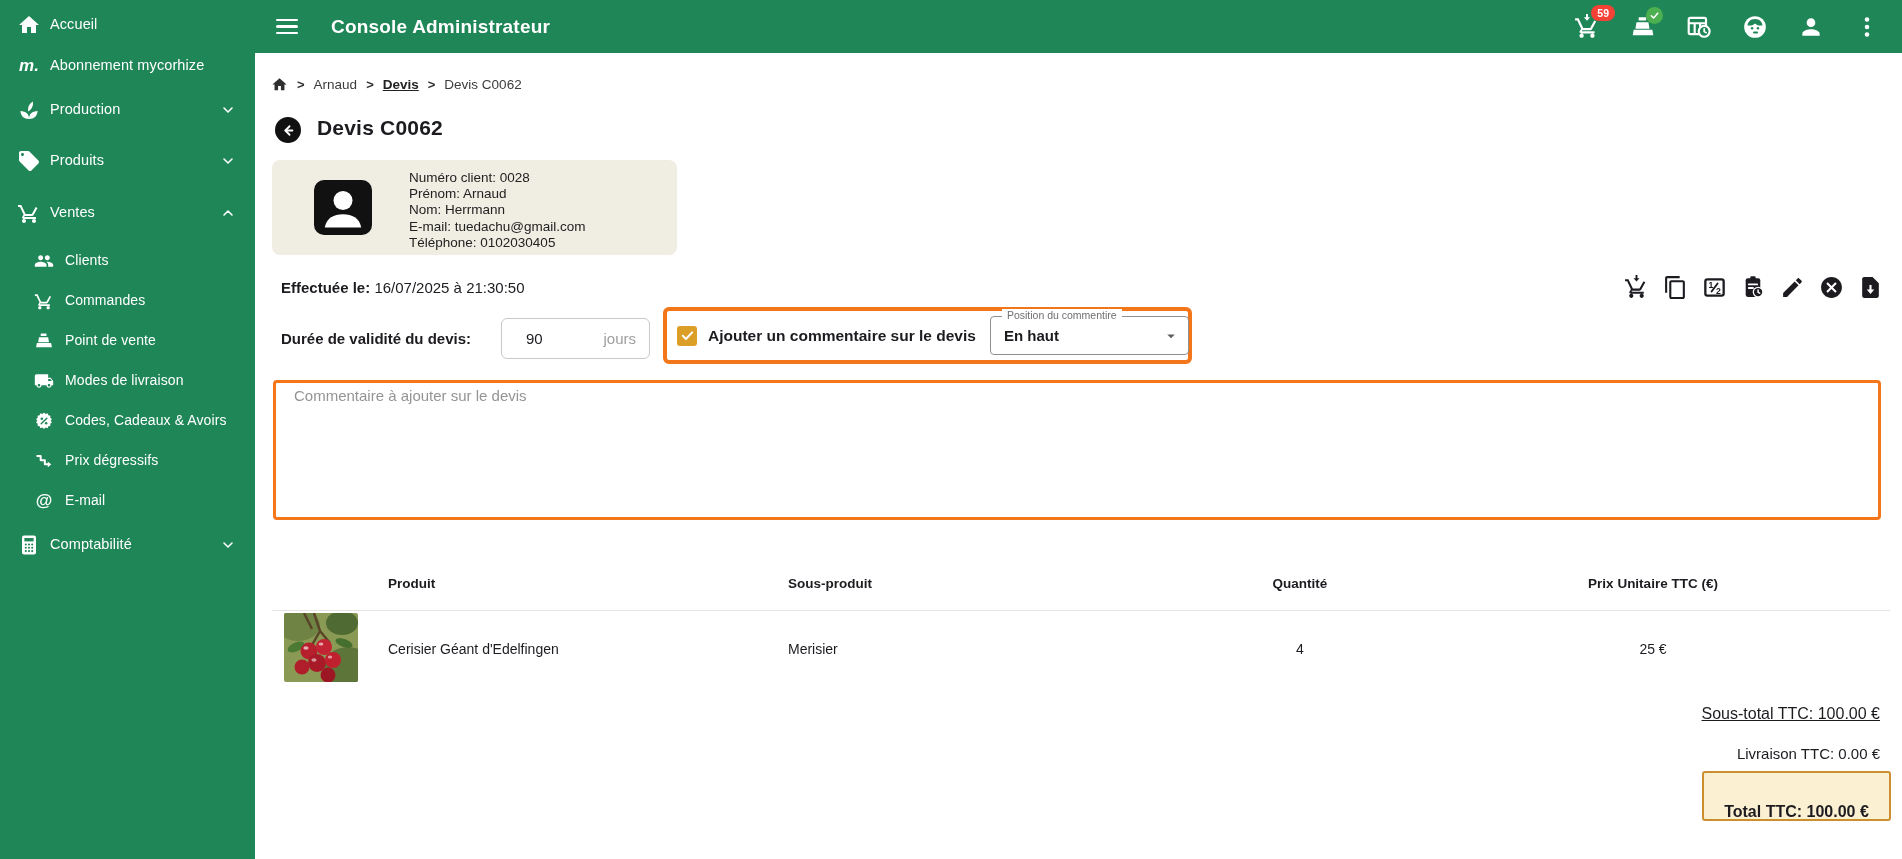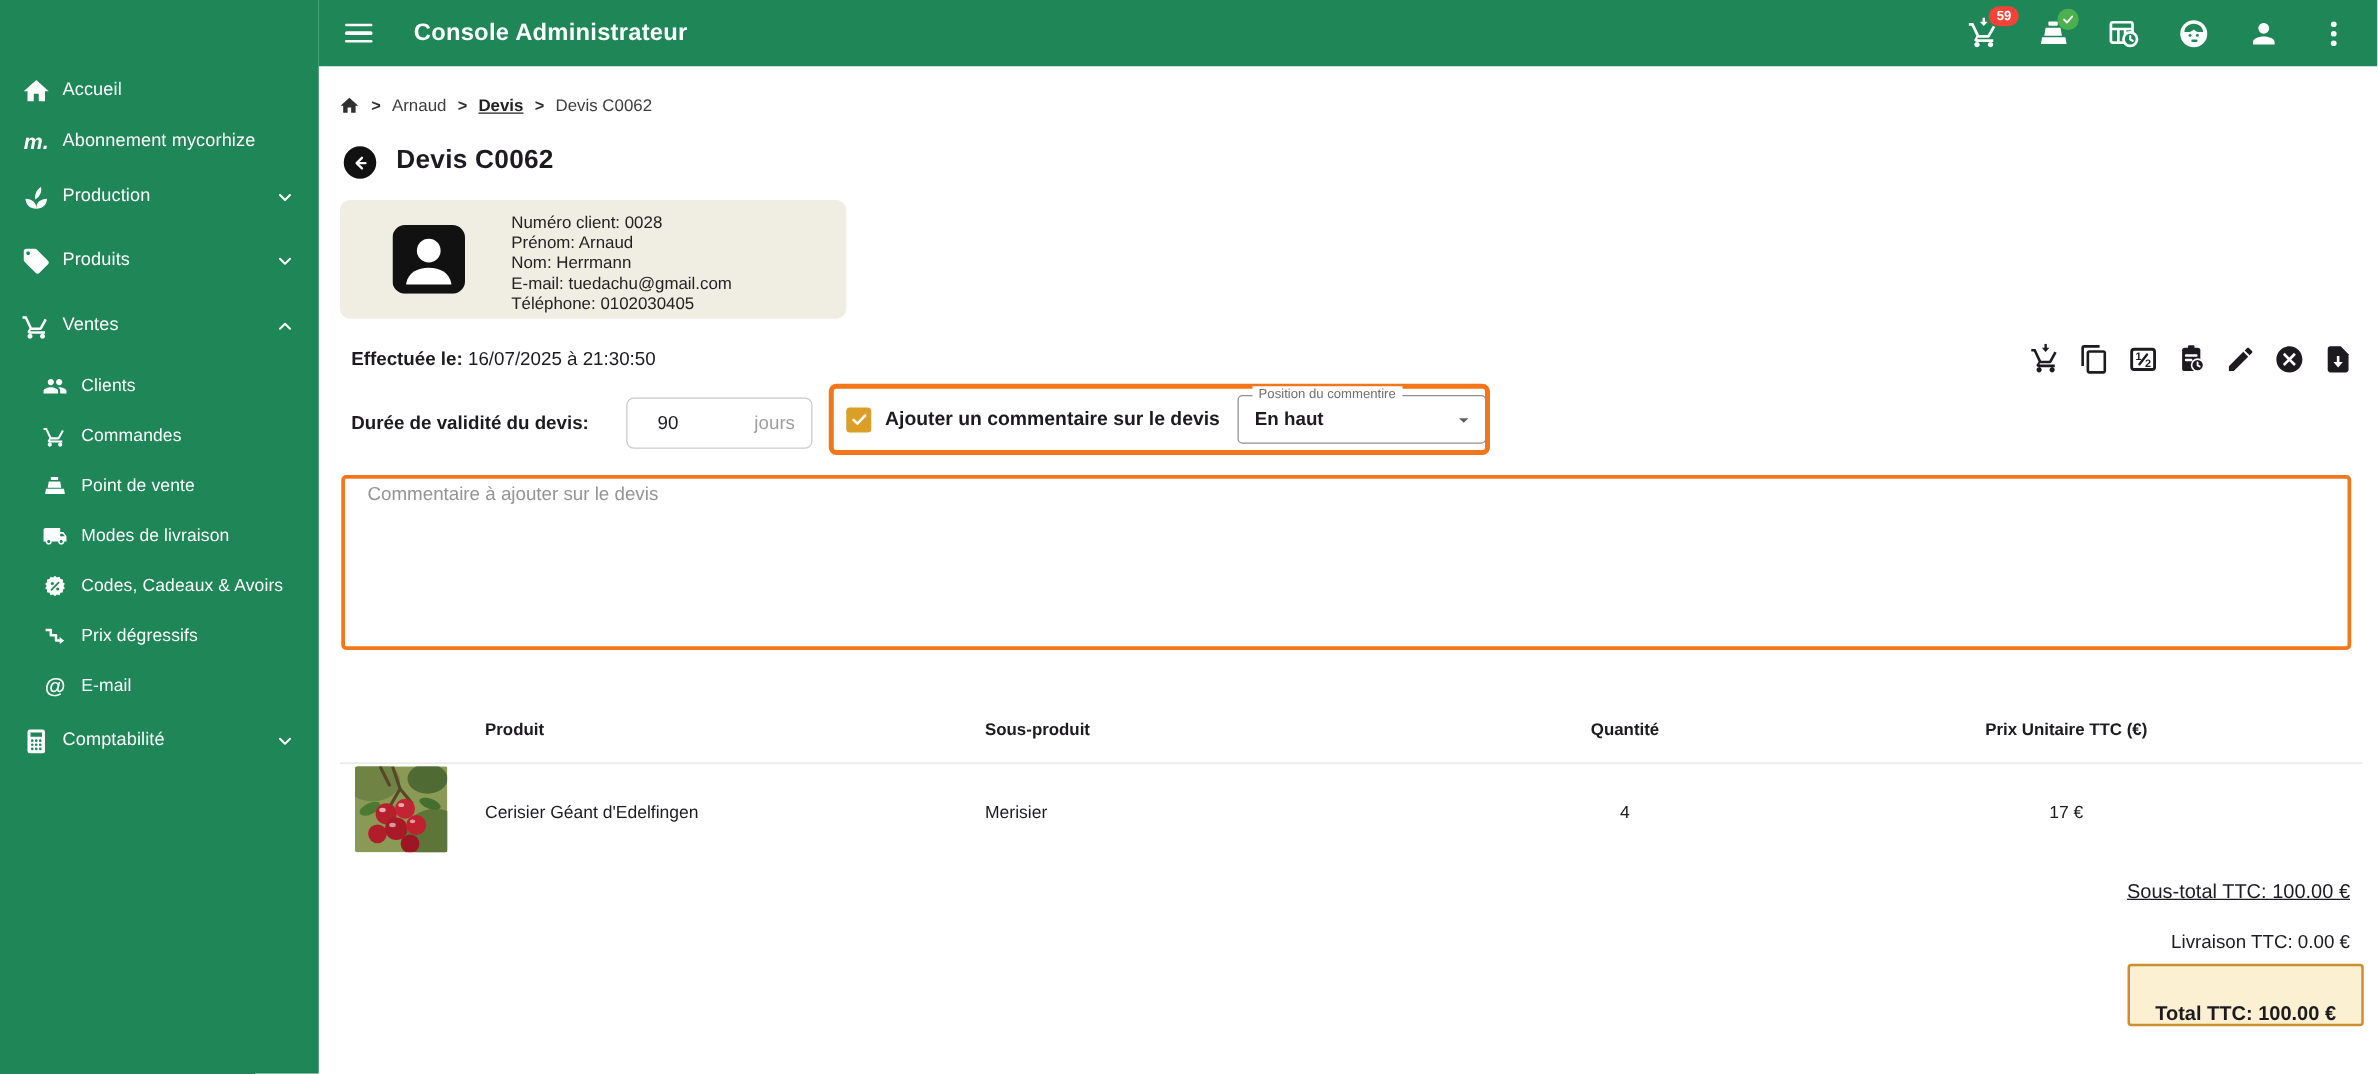--- a/index.html
+++ b/index.html
@@ -15,21 +15,21 @@
   *{box-sizing:border-box;margin:0;padding:0;}
   html,body{width:1902px;height:859px;}
   body{
     font-family:"Liberation Sans", sans-serif;
     background:#fff;color:var(--ink);
     position:relative;overflow:hidden;
   }
   svg{display:block;}
   
   .sidebar{position:absolute;left:0;top:0;width:255px;height:859px;background:var(--green);z-index:3;}
-  .nav-item{position:absolute;left:0;width:255px;height:26px;color:#fff;cursor:pointer;margin-top:48px;}
+  .nav-item{position:absolute;left:0;width:255px;height:26px;color:#fff;cursor:pointer;}
   .nav-item .ic{position:absolute;left:17px;top:1px;width:24px;height:24px;color:#fff;}
   .nav-item.sub .ic{left:34px;top:3px;width:20px;height:20px;}
   .nav-item .lbl{position:absolute;left:50px;top:4px;font-size:14.5px;letter-spacing:.1px;white-space:nowrap;}
   .nav-item.sub .lbl{left:65px;font-size:14px;}
   .nav-item .chev{position:absolute;left:220px;top:5px;width:16px;height:16px;}
   .logo-m{font-style:italic;font-weight:800;font-size:17px;line-height:24px;text-align:center;width:24px;display:block;}
   .at-glyph{font-weight:700;font-size:17px;line-height:20px;text-align:center;width:20px;display:block;}
   
   .topbar{position:absolute;left:255px;right:0;top:0;height:53px;background:var(--green);display:flex;align-items:center;z-index:2;}
   .hamburger{margin-left:21px;width:22px;height:16px;display:flex;flex-direction:column;justify-content:space-between;cursor:pointer;}
@@ -456,21 +456,21 @@
       <circle cx="44" cy="62" r="7.5" fill="#9c1723"></circle>
       <ellipse cx="22" cy="35" rx="2.6" ry="1.8" fill="#ffffff" opacity=".65"></ellipse>
       <ellipse cx="37" cy="31" rx="2.4" ry="1.6" fill="#ffffff" opacity=".6"></ellipse>
       <ellipse cx="30" cy="47" rx="2.6" ry="1.8" fill="#ffffff" opacity=".55"></ellipse>
       <ellipse cx="46" cy="44" rx="2.2" ry="1.5" fill="#ffffff" opacity=".55"></ellipse>
     </svg>
   </div>
   <div class="abs td td-produit">Cerisier Géant d'Edelfingen</div>
   <div class="abs td td-sous">Merisier</div>
   <div class="abs td td-qte">4</div>
-  <div class="abs td td-prix">17 €</div>
+  <div class="abs td td-prix">25 €</div>
 
   <div class="abs subtotal">Sous-total TTC: 100.00 €</div>
   <div class="abs shipping">Livraison TTC: 0.00 €</div>
   <div class="abs total-box">
     <span>Total TTC: 100.00 €</span>
   </div>
 
 </main>
 
 </body></html>

